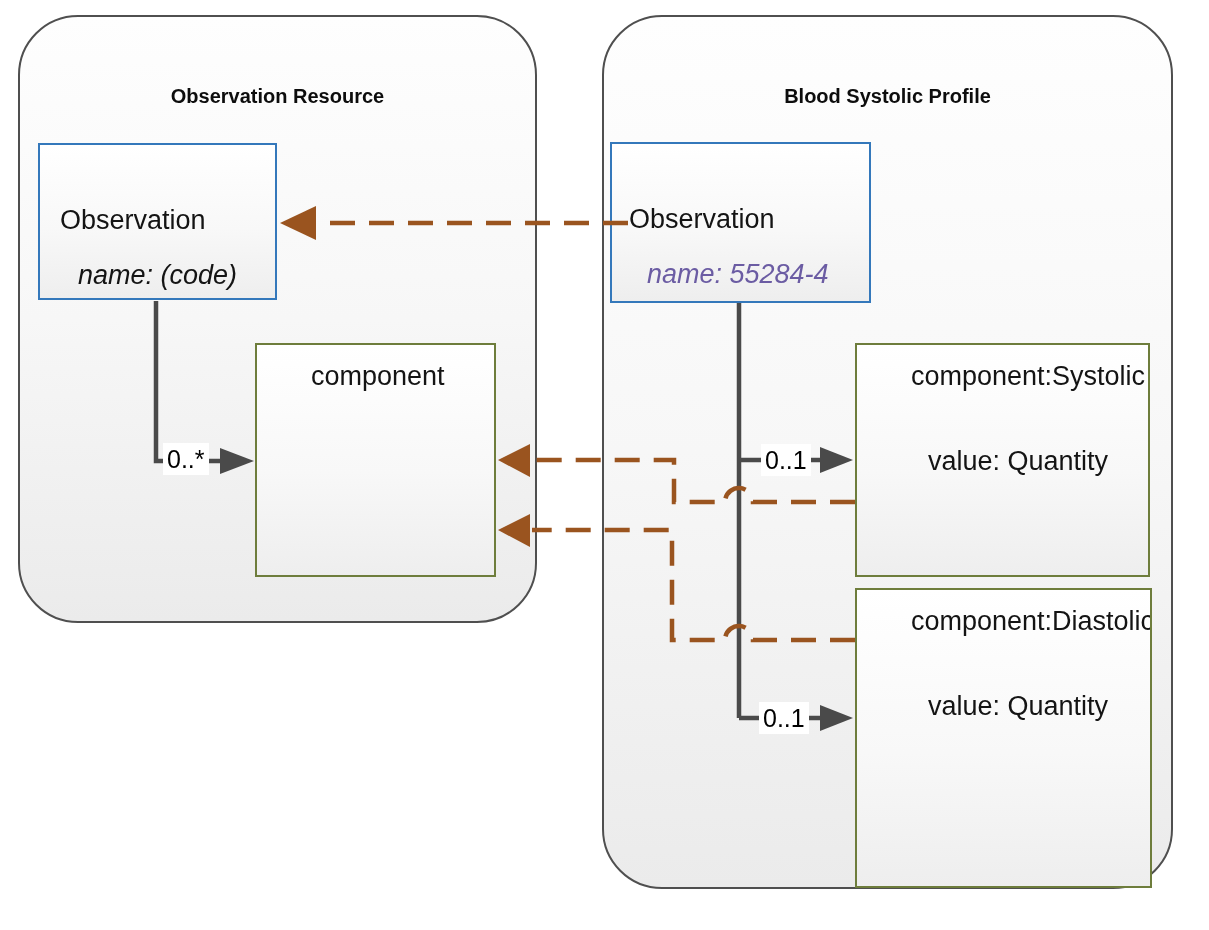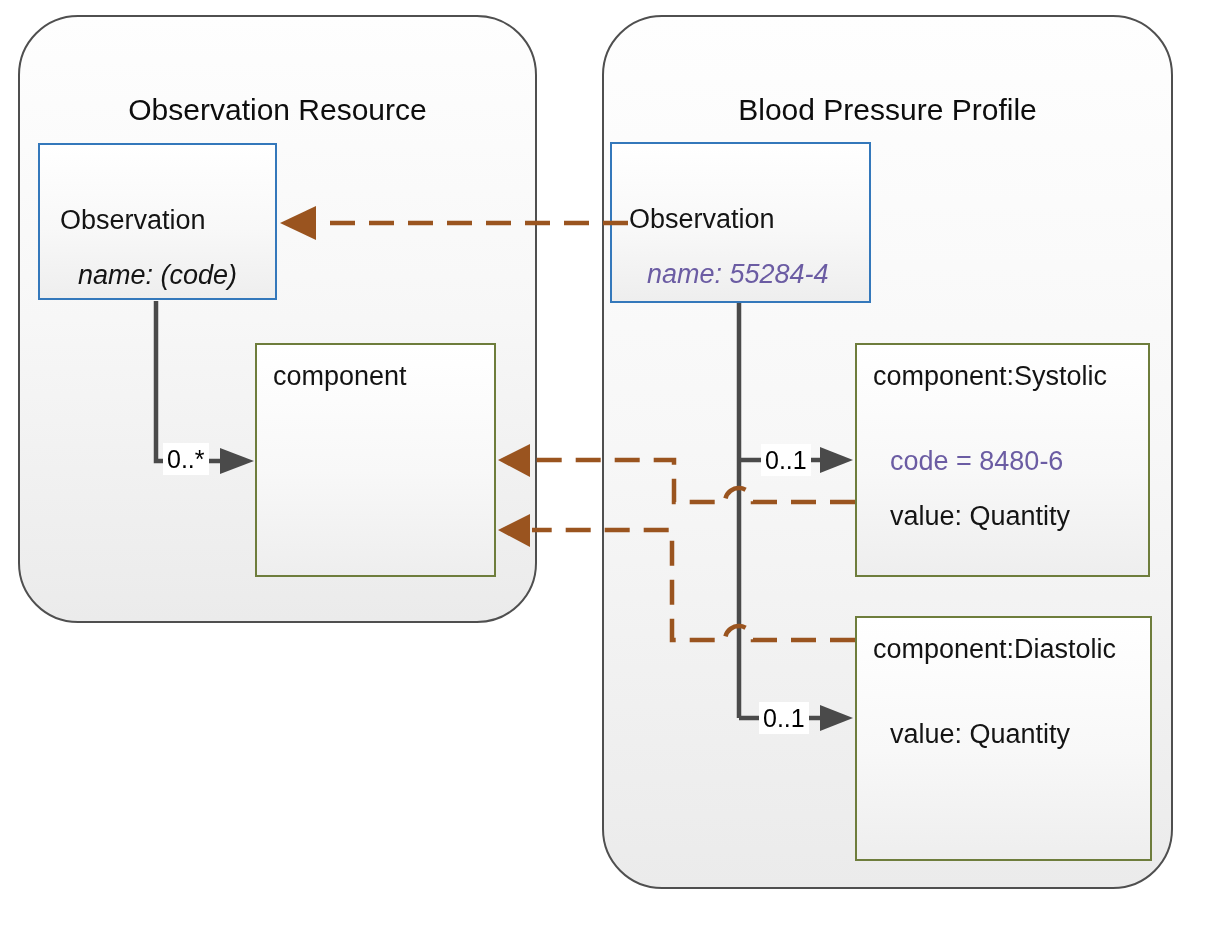--- a/index.html
+++ b/index.html
@@ -8,35 +8,35 @@
     font-family:"Liberation Sans",sans-serif;overflow:hidden;
   }
   .panel{
     position:absolute;border:2.5px solid #4f4f4f;border-radius:60px;
     background:linear-gradient(180deg,#fefefe 0%,#f7f7f7 50%,#ebebeb 100%);
     box-sizing:border-box;
   }
   .panel-left{left:18px;top:15px;width:519px;height:608px;}
   .panel-right{left:602px;top:15px;width:571px;height:874px;}
   .panel-title{
-    position:absolute;top:76px;left:0;width:100%;text-align:center;
-    font-size:30px;font-weight:normal;color:#0d0d0d;
+    position:absolute;top:68px;left:0;width:100%;text-align:center;
+    font-size:20px;font-weight:bold;color:#0d0d0d;
   }
   .box{
     position:absolute;border:2px solid;box-sizing:border-box;
     background:linear-gradient(180deg,#ffffff 0%,#f8f8f8 55%,#eeeeee 100%);
     font-size:27px;color:#141414;
   }
   .box-blue{border-color:var(--accent-blue);}
-  .box-olive{border-color:var(--accent-olive);}
+  .box-olive{border-color:var(--accent-olive);padding-left:38px;}
   .obs-left{left:38px;top:143px;width:239px;height:157px;padding:40px 0 0 20px;}
   .obs-right{left:610px;top:142px;width:261px;height:161px;padding:40px 0 0 17px;}
   .comp-left{left:255px;top:343px;width:241px;height:234px;}
   .systolic{left:855px;top:343px;width:295px;height:234px;}
-  .diastolic{left:855px;top:616px;width:297px;height:245px;}
+  .diastolic{left:855px;top:588px;width:297px;height:300px;}
   .bline{line-height:39px;white-space:nowrap;margin-top:16px;}
   .indent{padding-left:18px;font-style:italic;}
   .box-title{padding:12px 0 0 16px;line-height:39px;white-space:nowrap;overflow:hidden;}
   .box-content{margin-top:46px;padding-left:33px;}
   .purple{color:var(--accent-purple);}
   .overlay{position:absolute;left:0;top:0;width:1209px;height:930px;pointer-events:none;}
   .gray-line{stroke:var(--accent-gray);stroke-width:4.5;fill:none;}
   .gray-arrow{fill:var(--accent-gray);}
   .brown-dash{stroke:var(--accent-brown);stroke-width:4.5;fill:none;stroke-dasharray:25 14;}
   .brown-arrow{fill:var(--accent-brown);}
@@ -48,41 +48,40 @@
 </head>
 <body>
 
 <div class="canvas">
 
   <div class="panel panel-left">
     <div class="panel-title">Observation Resource</div>
   </div>
 
   <div class="panel panel-right">
-    <div class="panel-title">Blood Pressure Profile</div>
+    <div class="panel-title">Blood Systolic Profile</div>
   </div>
 
   <div class="box box-blue obs-left">
     <div class="bline">Observation</div>
     <div class="bline indent">name: (code)</div>
   </div>
 
   <div class="box box-olive comp-left">
     <div class="box-title">component</div>
   </div>
 
   <div class="box box-blue obs-right">
     <div class="bline">Observation</div>
     <div class="bline indent purple">name: 55284-4</div>
   </div>
 
   <div class="box box-olive systolic">
     <div class="box-title">component:Systolic</div>
     <div class="box-content">
-      <div class="bline purple">code = 8480-6</div>
       <div class="bline">value: Quantity</div>
     </div>
   </div>
 
   <div class="box box-olive diastolic">
     <div class="box-title">component:Diastolic</div>
     <div class="box-content">
       <div class="bline">value: Quantity</div>
     </div>
   </div>

